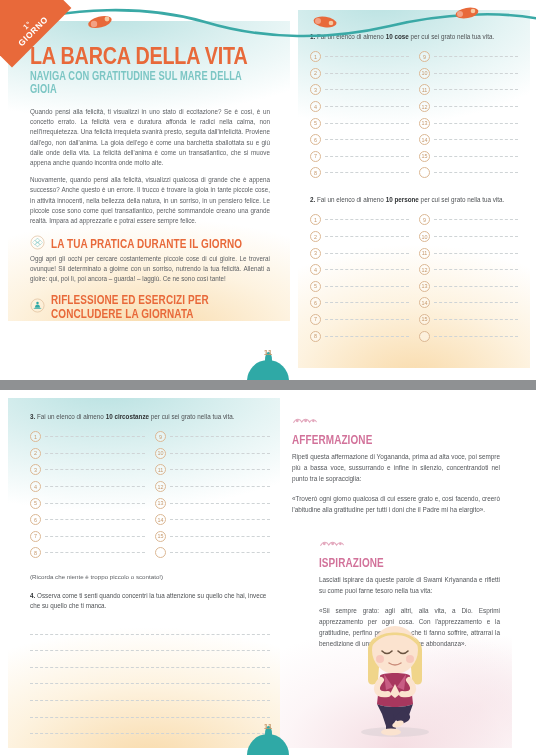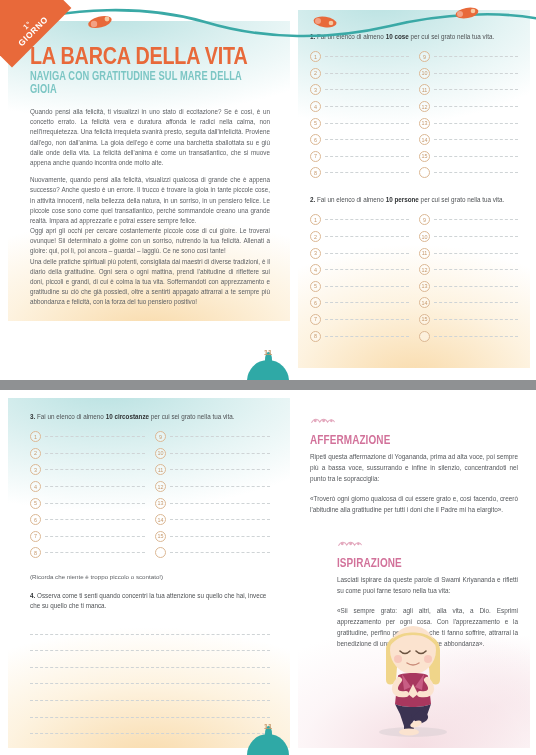--- a/index.html
+++ b/index.html
@@ -22,21 +22,21 @@
   .pg2 { left: 0; top: 390px; width: 536px; height: 365px; }
 
   .sheet {
     position: absolute;
     overflow: hidden;
   }
   
   .s1L { left: 8px;  top: 21px;  width: 282px; height: 300px; }
   .s1R { left: 298px;top: 10px;  width: 232px; height: 358px; }
   .s2L { left: 8px;  top: 8px;   width: 282px; height: 350px; }
-  .s2R { left: 298px;top: 8px;   width: 232px; height: 350px; }
+  .s2R { left: 280px;top: 8px;   width: 232px; height: 350px; }
   .wash-both {
     background:
       radial-gradient(ellipse 150% 55% at 35% -4%, rgba(170,219,219,.85) 0%, rgba(196,230,230,.45) 40%, rgba(255,255,255,0) 66%),
       radial-gradient(ellipse 130% 55% at 50% 104%, rgba(248,214,160,.9) 0%, rgba(252,233,199,.55) 40%, rgba(255,255,255,0) 70%),
       #ffffff;
   }
   .wash-pink {
     background:
       radial-gradient(ellipse 120% 50% at 50% 100%, rgba(243,216,222,.85) 0%, rgba(250,236,239,.5) 40%, rgba(255,255,255,0) 70%),
       radial-gradient(ellipse 80% 35% at 85% 88%, rgba(240,210,218,.6) 0%, rgba(255,255,255,0) 60%),
@@ -189,22 +189,41 @@
     <div class="sheet s1L wash-both">
       <div style="position:absolute;left:22px;top:24px;width:240px;">
         <div class="title-main">LA BARCA DELLA VITA</div>
         <div class="title-sub">NAVIGA CON GRATITUDINE SUL MARE DELLA GIOIA</div>
 
         <div class="body-copy" style="margin-top:14px;">
           <p>Quando pensi alla felicità, ti visualizzi in uno stato di eccitazione? Se è così, è un concetto errato. La felicità vera e duratura affonda le radici nella calma, non nell'irrequietezza. Una felicità irrequieta svanirà presto, seguita dall'infelicità. Proviene dall'ego, non dall'anima. La gioia dell'ego è come una barchetta sballottata su e giù dalle onde della vita. La felicità dell'anima è come un transatlantico, che si muove appena anche quando incontra onde molto alte.</p>
           <p>Nuovamente, quando pensi alla felicità, visualizzi qualcosa di grande che è appena successo? Anche questo è un errore. Il trucco è trovare la gioia in tante piccole cose, in attività innocenti, nella bellezza della natura, in un sorriso, in un pensiero felice. Le piccole cose sono come quel transatlantico, perché sommandole creano una grande realtà. Impara ad apprezzarle e potrai essere sempre felice.</p>
         </div>
 
+        <div class="sec-row">
+          <svg class="ico" width="15" height="15" viewBox="0 0 24 24">
+            <circle cx="12" cy="12" r="10.5" fill="none" stroke="#dcb894" stroke-width="1"></circle>
+            <path d="M12 5 L16 9 L12 13 L8 9 Z" fill="none" stroke="#7cc6c4" stroke-width=".9"></path>
+            <path d="M12 11 L16 15 L12 19 L8 15 Z" fill="none" stroke="#7cc6c4" stroke-width=".9"></path>
+            <path d="M8 8 L12 12 L8 16 L4 12 Z" fill="none" stroke="#7cc6c4" stroke-width=".7" opacity=".8"></path>
+            <path d="M16 8 L20 12 L16 16 L12 12 Z" fill="none" stroke="#7cc6c4" stroke-width=".7" opacity=".8"></path>
+          </svg>
+          <div class="sec-head">LA TUA PRATICA DURANTE IL GIORNO</div>
+        </div>
         <div class="body-copy">Oggi apri gli occhi per cercare costantemente piccole cose di cui gioire. Le troverai ovunque! Sii determinato a gioirne con un sorriso, nutrendo la tua felicità. Allenati a gioire: qui, poi lì, poi ancora – guarda! – laggiù. Ce ne sono così tante!</div>
 
+        <div class="sec-row">
+          <svg class="ico" width="15" height="15" viewBox="0 0 24 24">
+            <circle cx="12" cy="12" r="10.5" fill="none" stroke="#dcb894" stroke-width="1"></circle>
+            <circle cx="12" cy="8" r="2" fill="#2fa9a6"></circle>
+            <path d="M12 10.5 C9.5 10.5 8 12.5 8 15 L16 15 C16 12.5 14.5 10.5 12 10.5 Z" fill="#2fa9a6"></path>
+            <path d="M5.5 16.5 C7 15 17 15 18.5 16.5 C17 17.6 7 17.6 5.5 16.5 Z" fill="#2fa9a6"></path>
+          </svg>
+          <div class="sec-head">RIFLESSIONE ED ESERCIZI PER CONCLUDERE LA GIORNATA</div>
+        </div>
         <div class="body-copy">Una delle pratiche spirituali più potenti, consigliata dai maestri di diverse tradizioni, è il diario della gratitudine. Ogni sera o ogni mattina, prendi l'abitudine di riflettere sui doni, piccoli e grandi, di cui è colma la tua vita. Soffermandoti con apprezzamento e gratitudine su ciò che già possiedi, oltre a sentirti appagato attrarrai a te sempre più abbondanza e felicità, con la forza del tuo pensiero positivo!</div>
 
       </div>
     </div>
 
     <div class="sheet s1R wash-both">
       <div style="position:absolute;left:12px;top:22px;width:208px;">
 
         <div class="q-text">
           <b>1.</b>

